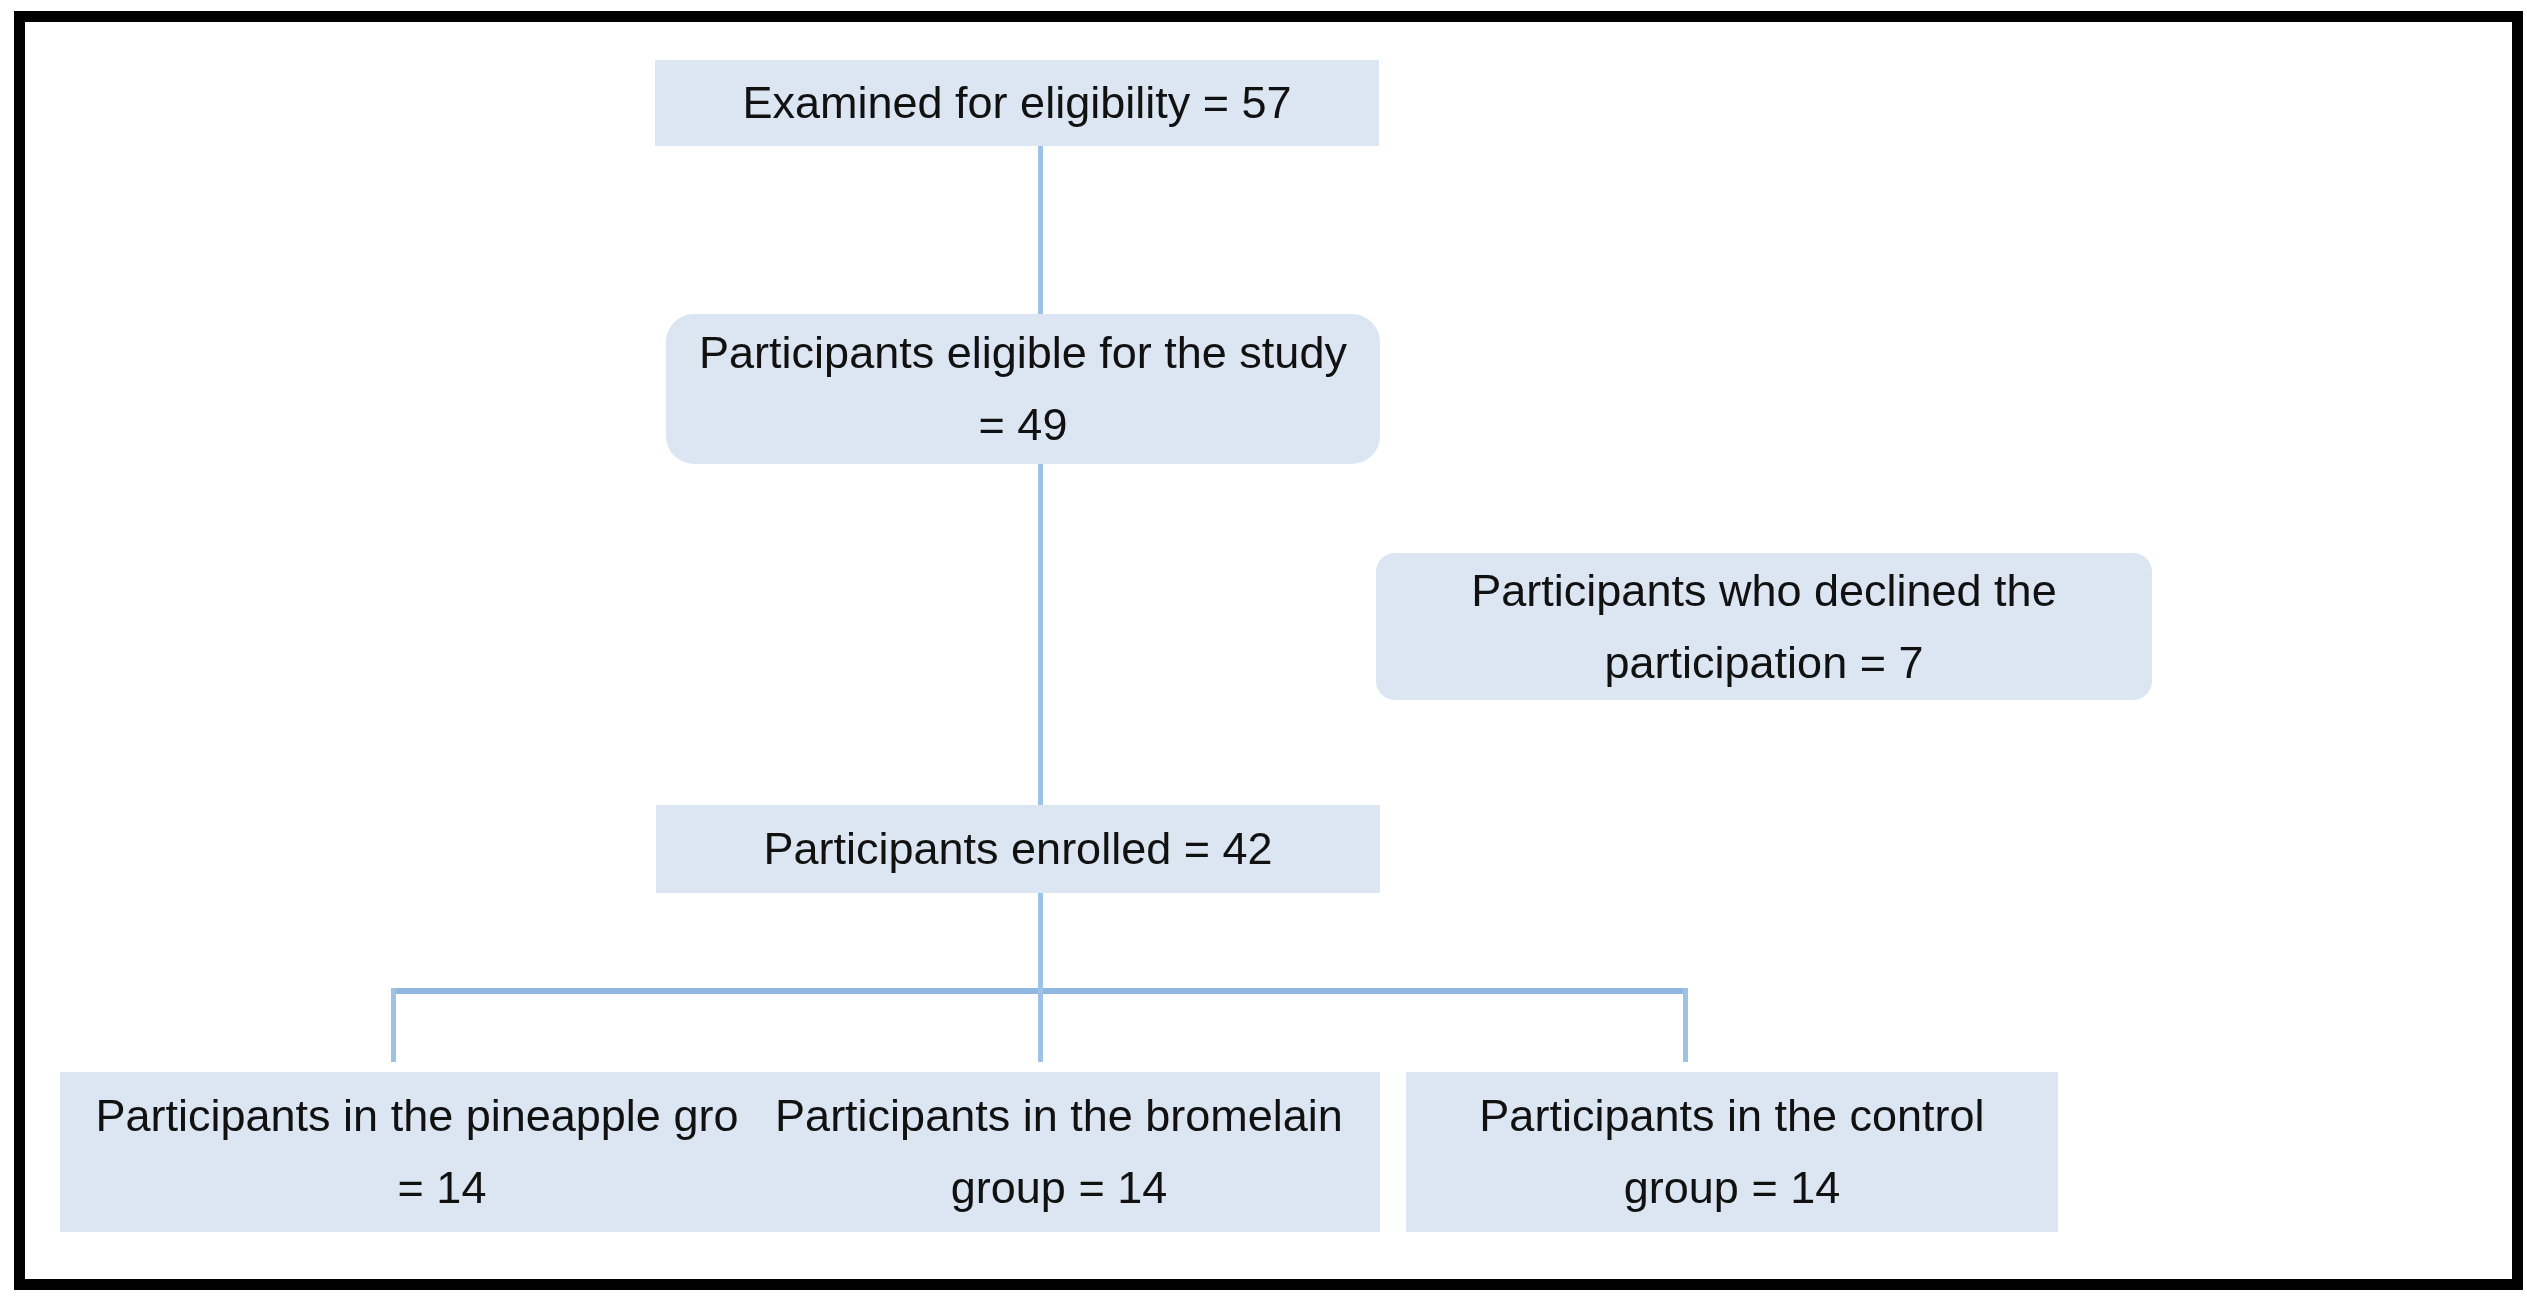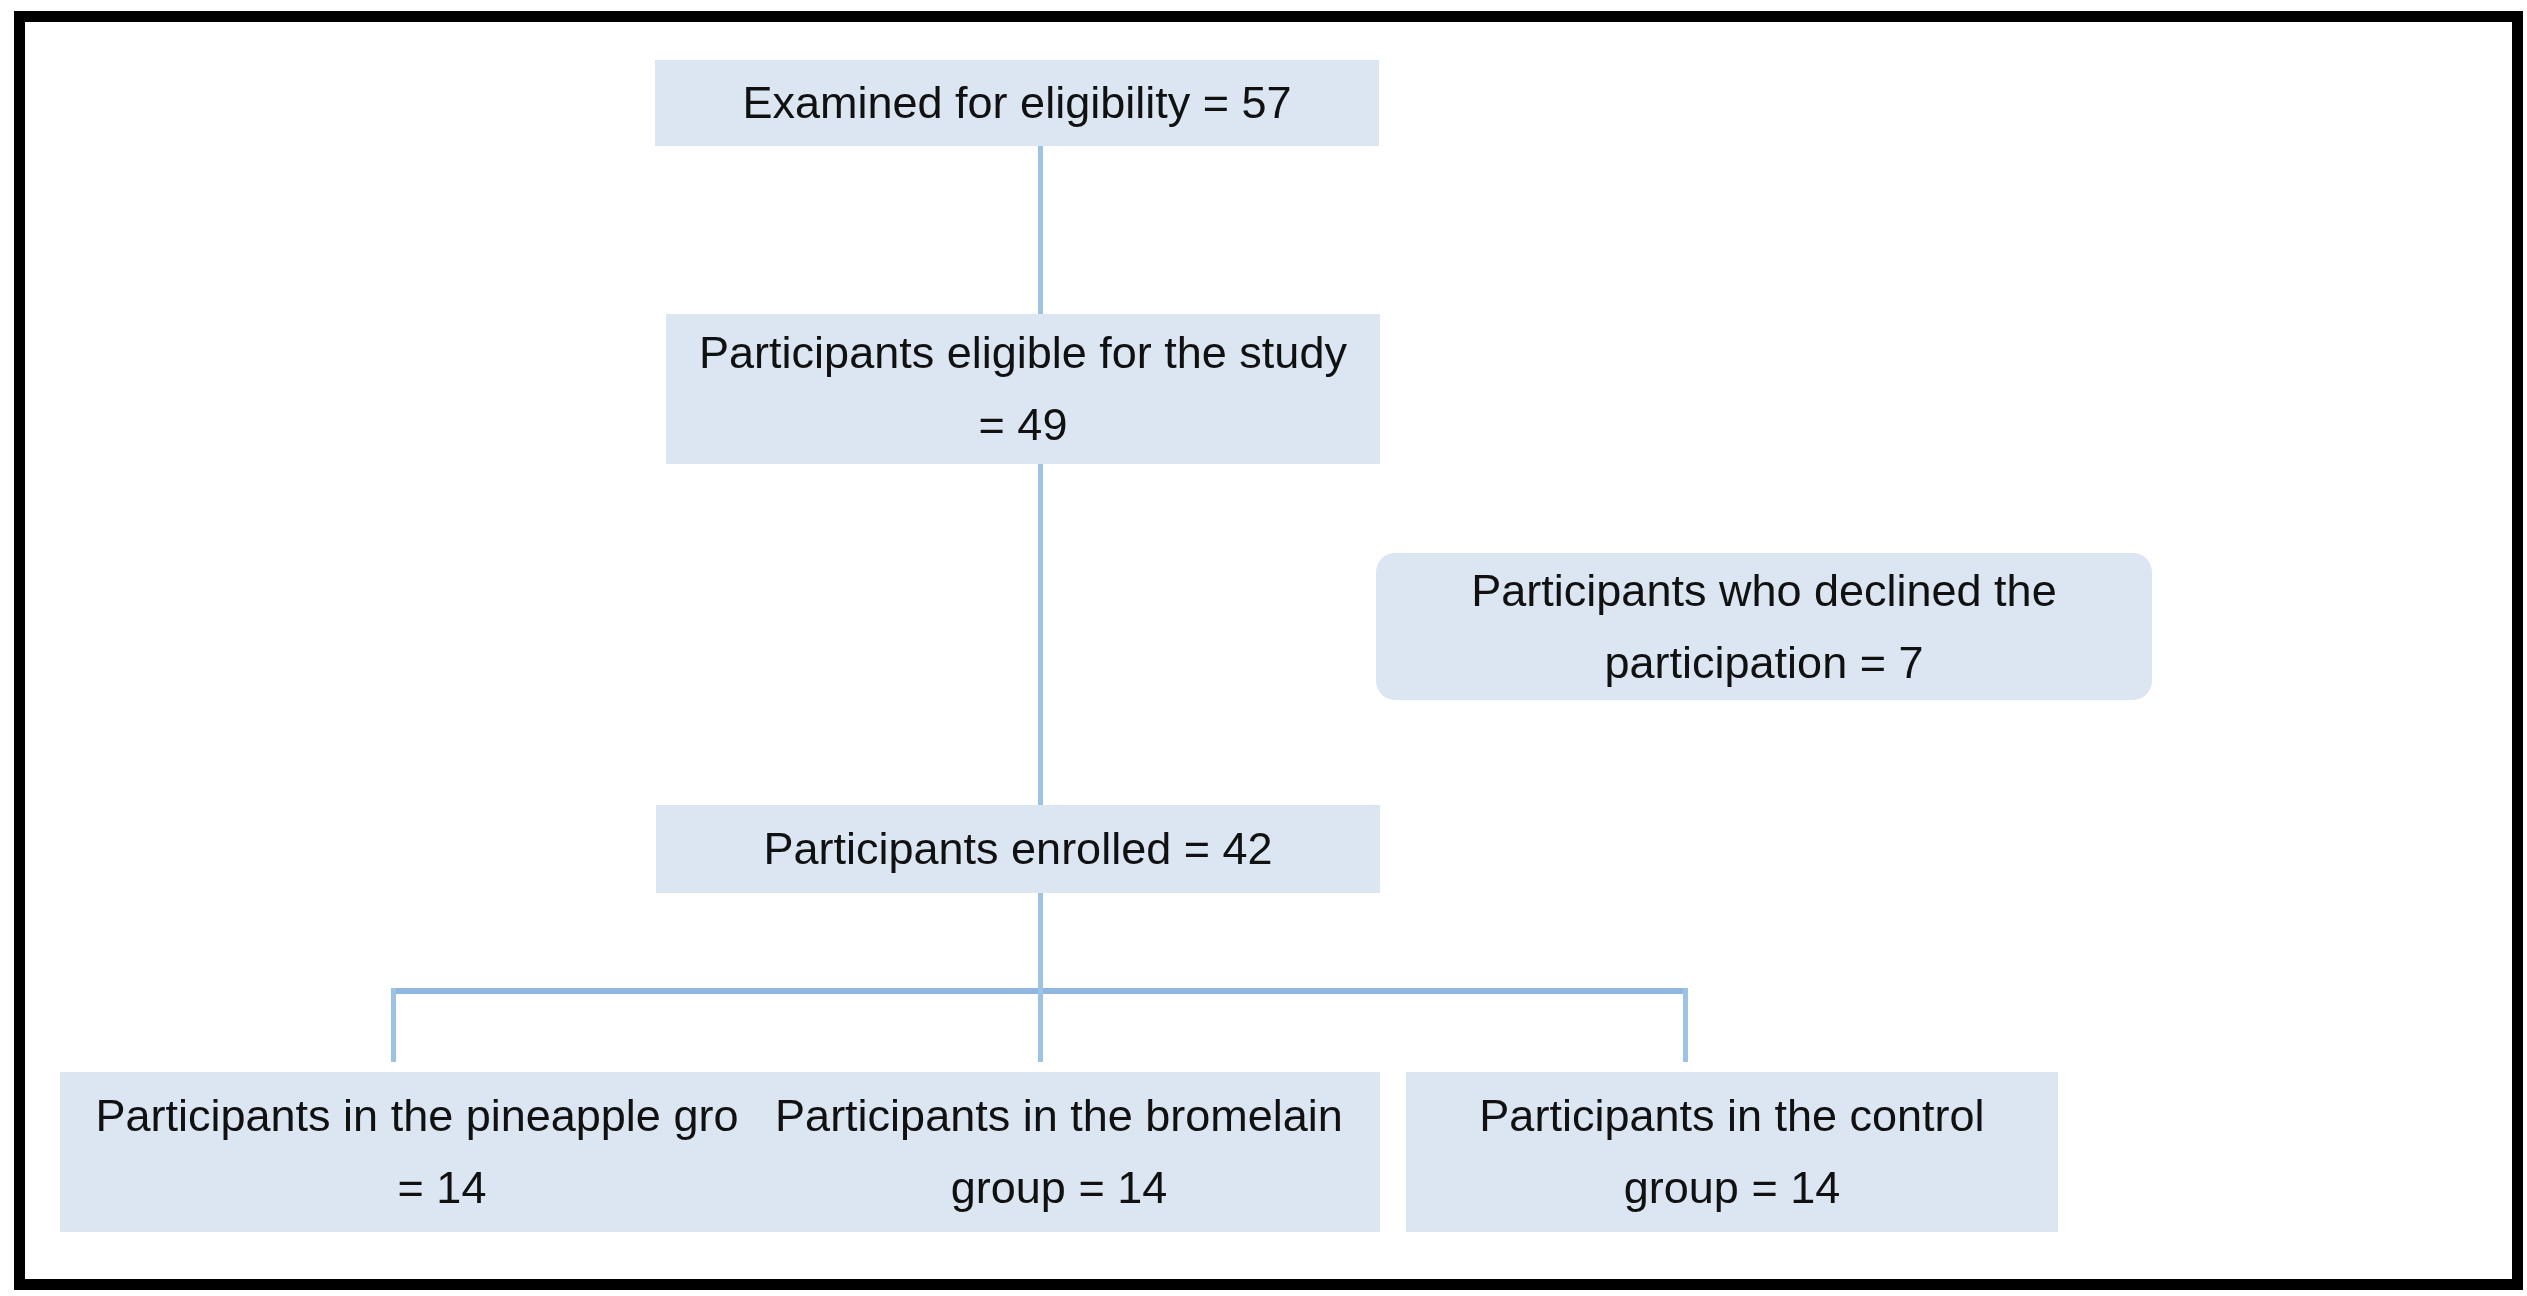--- a/index.html
+++ b/index.html
@@ -39,21 +39,21 @@
   .conn {
     position: absolute;
     background: #9cc2e5;
   }
   .conn.h {
     background: #8fb7e0;
   }
   
   .n-examined  { left: 655px;  top: 60px;   width: 724px;  height: 86px;  padding: 0 20px; }
   .n-excluded  { left: 1388px; top: 152px;  width: 1080px; height: 143px; padding: 0 30px; }
-  .n-eligible  { left: 666px;  top: 314px;  width: 714px;  height: 150px; padding: 0 18px; }
+  .n-eligible  { left: 666px;  top: 314px;  width: 714px;  height: 150px; padding: 0 18px; border-radius: 28px; }
   .n-declined  { left: 1376px; top: 553px;  width: 776px;  height: 147px; padding: 0 40px; border-radius: 19px; }
   .n-enrolled  { left: 656px;  top: 805px;  width: 724px;  height: 88px;  padding: 0 20px; }
   .n-pineapple { left: 60px;   top: 1072px; width: 764px;  height: 160px; padding: 12px 28px; }
   .n-bromelain { left: 738px;  top: 1072px; width: 642px;  height: 160px; padding: 0 18px; align-items: center; }
   .n-control   { left: 1400px; top: 1072px; width: 652px;  height: 160px; padding: 0 28px; margin-left: 6px; }
   
   .c-v1        { left: 1038px; top: 146px; width: 5px;    height: 168px; }
   .c-v2        { left: 1038px; top: 464px; width: 5px;    height: 341px; }
   .c-v3        { left: 1038px; top: 893px; width: 5px;    height: 97px;  }
   .c-hbranch   { left: 391px;  top: 988px; width: 1297px; height: 6px;   }

